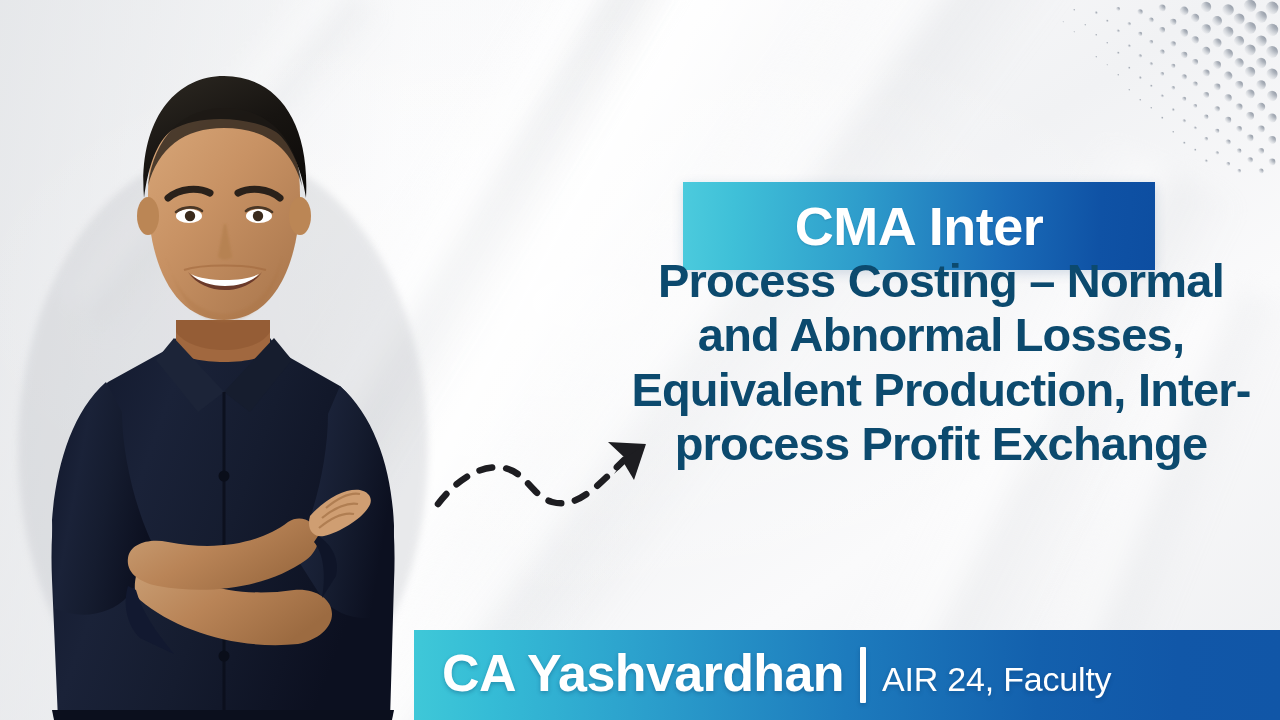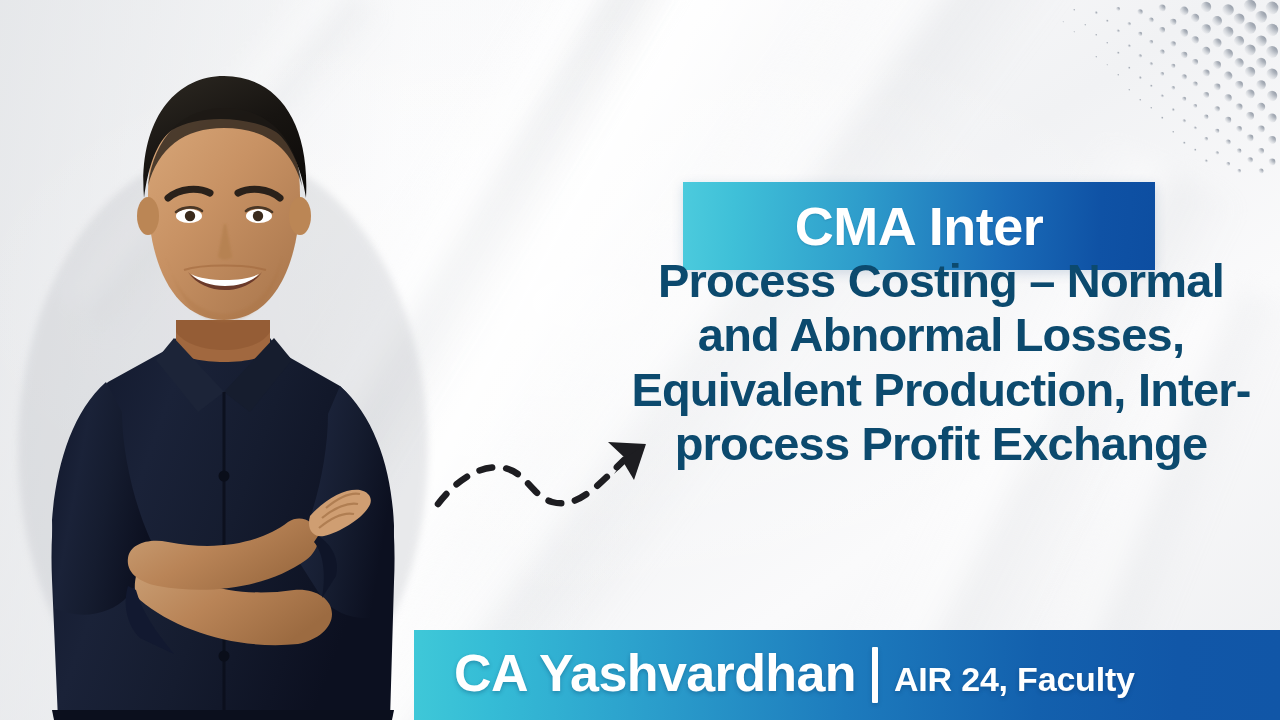--- a/index.html
+++ b/index.html
@@ -151,21 +151,21 @@
     height: 90px;
     background: linear-gradient(92deg, #3fc8d8 0%, #35bcd6 9%, #2b9fcc 27%, #1d7bbd 50%, #1360ad 72%, #1157a8 88%, #1156a7 100%);
     display: flex;
     align-items: center;
     z-index: 5;
   }
   .faculty-inner {
     display: flex;
     align-items: baseline;
     gap: 14px;
-    padding-left: 40px;
+    padding-left: 28px;
   }
   .faculty-name {
     color: #ffffff;
     font-family: "Liberation Sans", sans-serif;
     font-weight: bold;
     font-size: 52px;
     line-height: 1;
     letter-spacing: -0.6px;
     text-shadow: 0 2px 4px rgba(0,45,90,0.3);
   }
@@ -175,21 +175,21 @@
     height: 56px;
     background: #ffffff;
     border-radius: 1px;
     align-self: center;
     margin: 0 2px;
     box-shadow: 0 2px 4px rgba(0,45,90,0.25);
   }
   .faculty-credential {
     color: #ffffff;
     font-family: "Liberation Sans", sans-serif;
-    font-weight: bold;
+    font-weight: normal;
     font-size: 34px;
     line-height: 1;
     letter-spacing: -0.2px;
     text-shadow: 0 2px 4px rgba(0,45,90,0.3);
   }
 </style>
 </head>
 <body>
 
 <div id="thumbnail">

